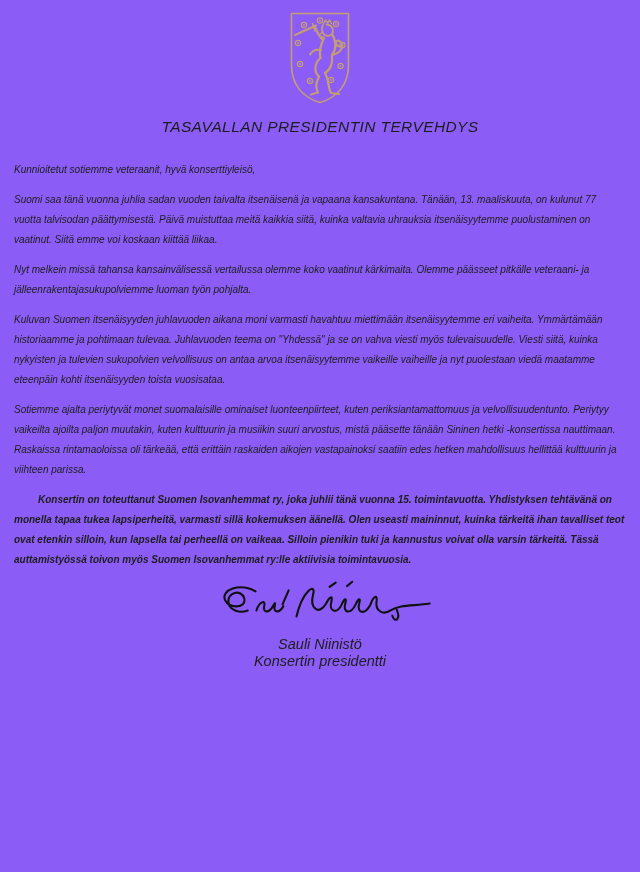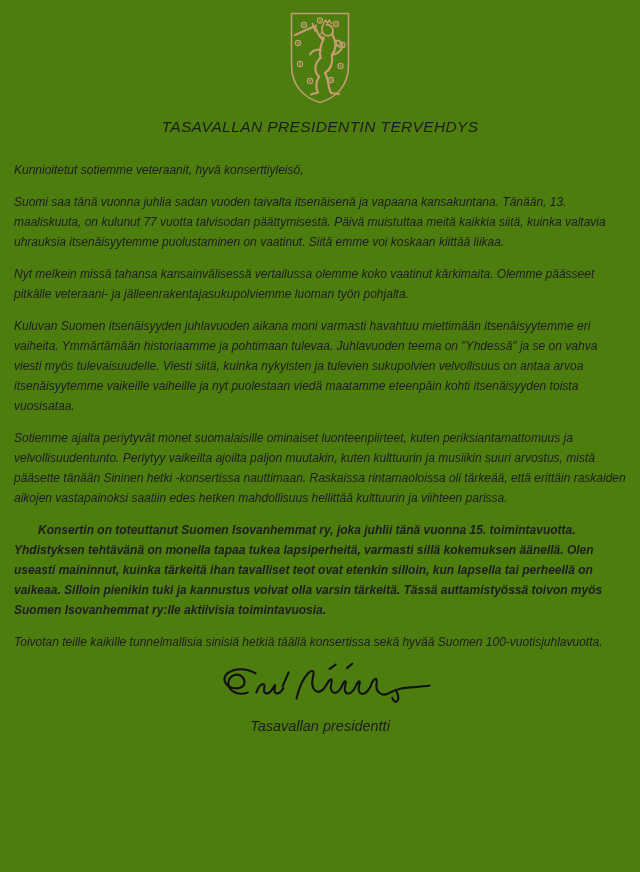--- a/index.html
+++ b/index.html
@@ -13,21 +13,21 @@
     overflow: hidden;
     font-family: "Liberation Sans", sans-serif;
     font-style: italic;
     color: #1d1d1d;
   }
   .page {
     box-sizing: border-box;
     width: 640px;
     height: 872px;
     padding: 6px 14px 6px 14px;
-    background: #4d7c0f;
+    background: #8b5cf6;
   }
   .emblem {
     display: block;
     margin: 4px auto 6px auto;
   }
   .emblem .outline {
     fill: none;
     stroke: #c49e72;
     stroke-linecap: round;
     stroke-linejoin: round;
@@ -37,23 +37,23 @@
     stroke: none;
   }
   .letter-title {
     text-align: center;
     font-size: 15.5px;
     font-weight: 400;
     letter-spacing: 0.4px;
     margin: 12px 0 24px 0;
   }
   .body-text p {
-    font-size: 12px;
+    font-size: 10px;
     line-height: 20px;
-    margin: 12px 0 10px 0;
+    margin: 0 0 10px 0;
   }
   .body-text p.indent {
     text-indent: 24px;
     font-weight: bold;
   }
   .sig-wrap {
     text-align: center;
     margin-top: 4px;
   }
   .signature {
@@ -121,29 +121,29 @@
 
   <h1 class="letter-title">TASAVALLAN PRESIDENTIN TERVEHDYS</h1>
 
   <div class="body-text">
     <p>Kunnioitetut sotiemme veteraanit, hyvä konserttiyleisö,</p>
     <p>Suomi saa tänä vuonna juhlia sadan vuoden taivalta itsenäisenä ja vapaana kansakuntana. Tänään, 13. maaliskuuta, on kulunut 77 vuotta talvisodan päättymisestä. Päivä muistuttaa meitä kaikkia siitä, kuinka valtavia uhrauksia itsenäisyytemme puolustaminen on vaatinut. Siitä emme voi koskaan kiittää liikaa.</p>
     <p>Nyt melkein missä tahansa kansainvälisessä vertailussa olemme koko vaatinut kärkimaita. Olemme päässeet pitkälle veteraani- ja jälleenrakentajasukupolviemme luoman työn pohjalta.</p>
     <p>Kuluvan Suomen itsenäisyyden juhlavuoden aikana moni varmasti havahtuu miettimään itsenäisyytemme eri vaiheita. Ymmärtämään historiaamme ja pohtimaan tulevaa. Juhlavuoden teema on "Yhdessä" ja se on vahva viesti myös tulevaisuudelle. Viesti siitä, kuinka nykyisten ja tulevien sukupolvien velvollisuus on antaa arvoa itsenäisyytemme vaikeille vaiheille ja nyt puolestaan viedä maatamme eteenpäin kohti itsenäisyyden toista vuosisataa.</p>
     <p>Sotiemme ajalta periytyvät monet suomalaisille ominaiset luonteenpiirteet, kuten periksiantamattomuus ja velvollisuudentunto. Periytyy vaikeilta ajoilta paljon muutakin, kuten kulttuurin ja musiikin suuri arvostus, mistä pääsette tänään Sininen hetki -konsertissa nauttimaan. Raskaissa rintamaoloissa oli tärkeää, että erittäin raskaiden aikojen vastapainoksi saatiin edes hetken mahdollisuus hellittää kulttuurin ja viihteen parissa.</p>
     <p class="indent">Konsertin on toteuttanut Suomen Isovanhemmat ry, joka juhlii tänä vuonna 15. toimintavuotta. Yhdistyksen tehtävänä on monella tapaa tukea lapsiperheitä, varmasti sillä kokemuksen äänellä. Olen useasti maininnut, kuinka tärkeitä ihan tavalliset teot ovat etenkin silloin, kun lapsella tai perheellä on vaikeaa. Silloin pienikin tuki ja kannustus voivat olla varsin tärkeitä. Tässä auttamistyössä toivon myös Suomen Isovanhemmat ry:lle aktiivisia toimintavuosia.</p>
-    <p>Toivotan teille kaikille tunnelmallisia sinisiä hetkiä täällä konsertissa sekä hyvää Suomen 100-vuotisjuhlavuotta.</p>
   </div>
 
   <div class="sig-wrap">
     <svg class="signature" width="280" height="54" viewBox="0 0 280 62">
       <path d="M66,13 C48,3 26,11 31,23 C35,33 56,33 53,21 C50,10 33,14 35,26 C36,34 47,39 57,35"></path>
       <path d="M67,35 C70,25 78,22 76,30 C74,37 81,39 86,30 C88,26 89,25 88,30 C86,37 93,39 98,30"></path>
       <path d="M104,12 L97,28"></path>
       <path d="M113,42 C120,12 136,2 132,17 C128,33 139,41 147,27 C151,19 155,17 153,25 C150,36 159,40 165,28 C168,21 171,20 169,27 C166,38 175,40 181,28 C184,21 187,20 185,27 C182,38 191,41 198,28 C201,19 206,16 205,24 C203,35 212,41 221,35 C232,28 247,30 266,27"></path>
       <path d="M151,8 L158,3"></path>
       <path d="M171,7 L177,2"></path>
       <path d="M228,34 C233,45 226,50 223,41"></path>
     </svg>
-    <div class="sig-title">Tasavallan presidentti</div>
+    <div class="sig-name">Sauli Niinistö</div>
+    <div class="sig-title">Konsertin presidentti</div>
   </div>
 
 </div>
 
 </body></html>

